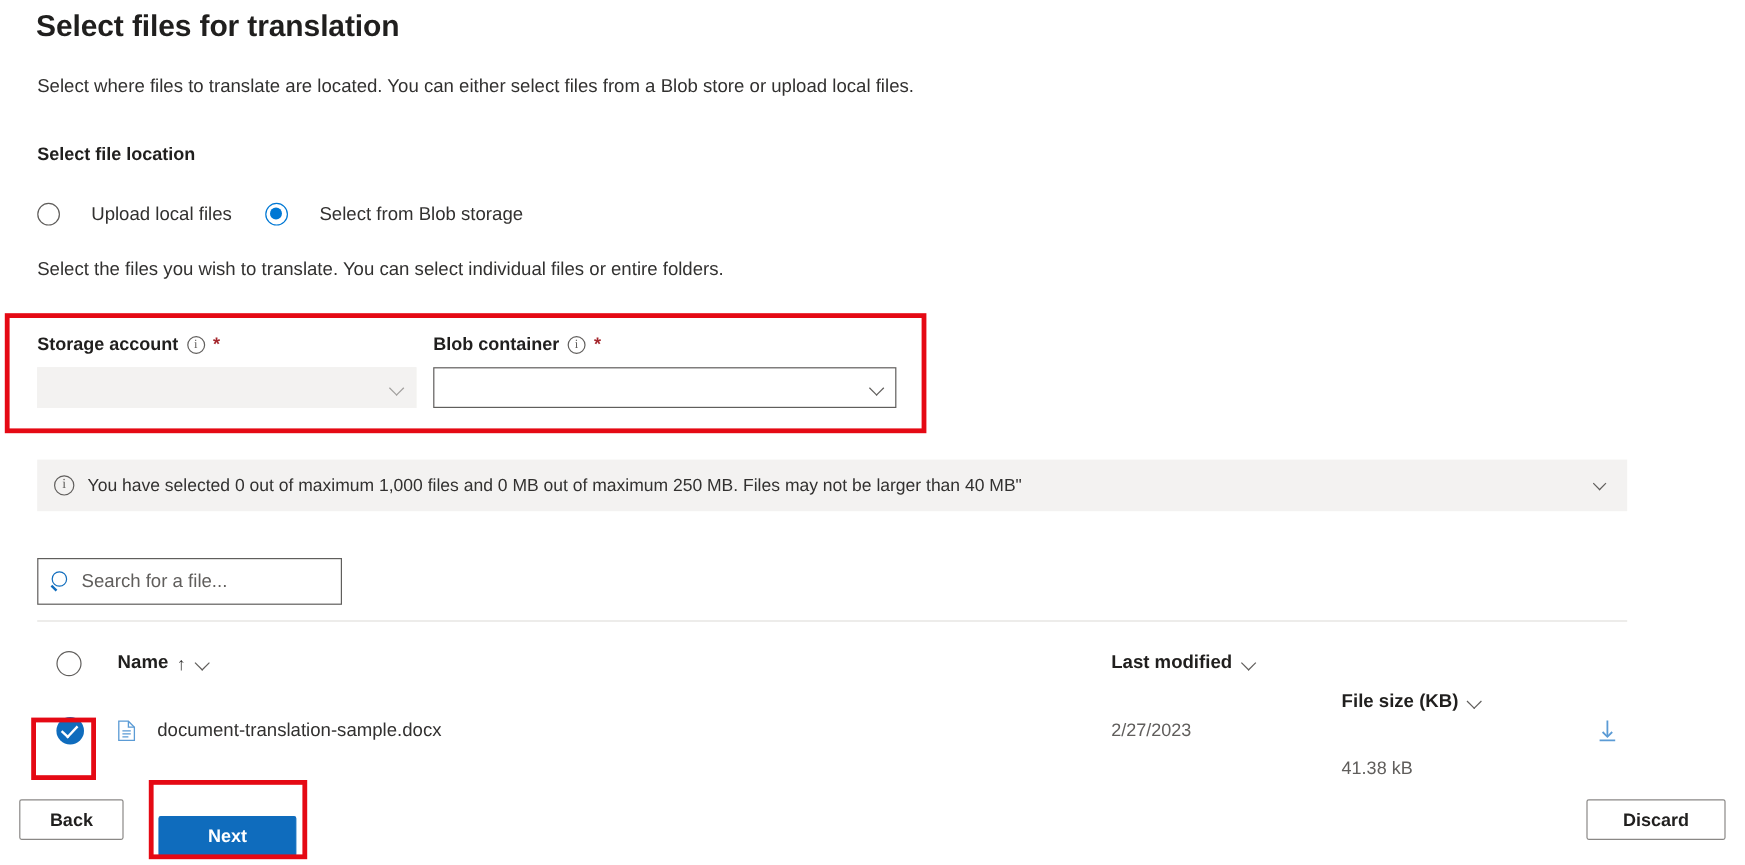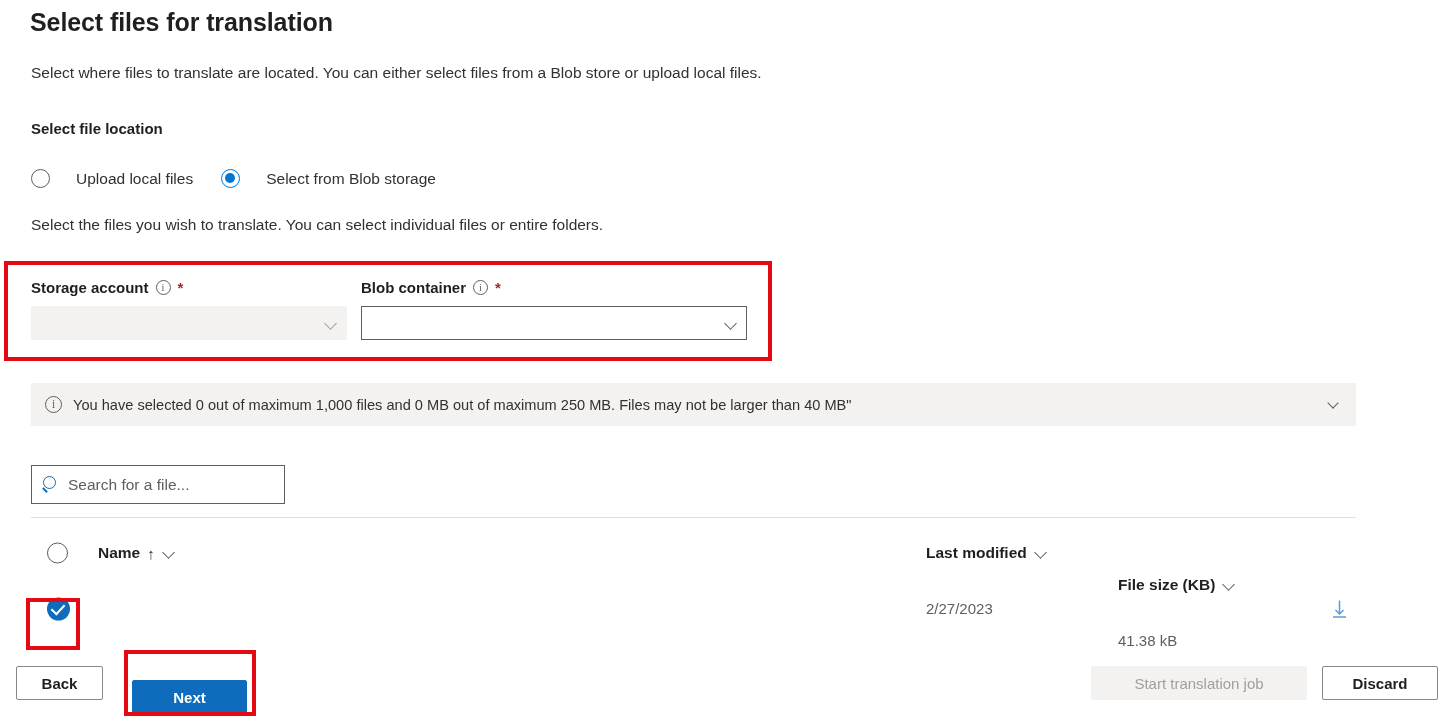--- a/index.html
+++ b/index.html
@@ -313,38 +313,47 @@
       <div class="cell-size th-cell">
         <span class="th-text">File size (KB)</span>
         <span class="th-chev"></span>
       </div>
     </div>
 
     <div class="trow">
       <div class="cell-check">
         <span class="circle-checked"></span>
       </div>
+      <div class="cell-name">
+        <span class="doc-icon">
+          <svg width="15" height="18" viewBox="0 0 15 18">
+            <path d="M1 1 h8 l5 5 v11 h-13 z" fill="#ffffff" stroke="#5b9bd5" stroke-width="1.1"></path>
+            <path d="M9 1 v5 h5" fill="none" stroke="#5b9bd5" stroke-width="1.1"></path>
+            <path d="M4 9 h7 M4 11.5 h7 M4 14 h5" stroke="#5b9bd5" stroke-width="1" fill="none"></path>
+          </svg>
+        </span>
+        <span class="file-name">document-translation-sample.docx</span>
+      </div>
       <div class="cell-modified">
         <span class="td-text">2/27/2023</span>
       </div>
       <div class="cell-size">
         <span class="td-text">41.38 kB</span>
       </div>
       <div class="cell-dl">
         <svg class="dl-icon" viewBox="0 0 17 19">
           <path d="M8.5 1 v13" stroke="#5b9bd5" stroke-width="1.5" fill="none"></path>
           <path d="M4.5 10.5 L8.5 14.5 L12.5 10.5" stroke="#5b9bd5" stroke-width="1.5" fill="none"></path>
           <path d="M2 17.5 h13" stroke="#5b9bd5" stroke-width="1.5" fill="none"></path>
         </svg>
       </div>
     </div>
   </div>
 
   <div class="annot" id="annot-check"></div>
 
   <div class="btn btn-default" id="btn-back">Back</div>
   <div class="btn btn-primary" id="btn-next">Next</div>
-  <div class="btn btn-disabled" id="btn-start">Start translation job</div>
   <div class="btn btn-default" id="btn-discard">Discard</div>
 
   <div class="annot" id="annot-next"></div>
 
 </div>
 
 </body></html>

